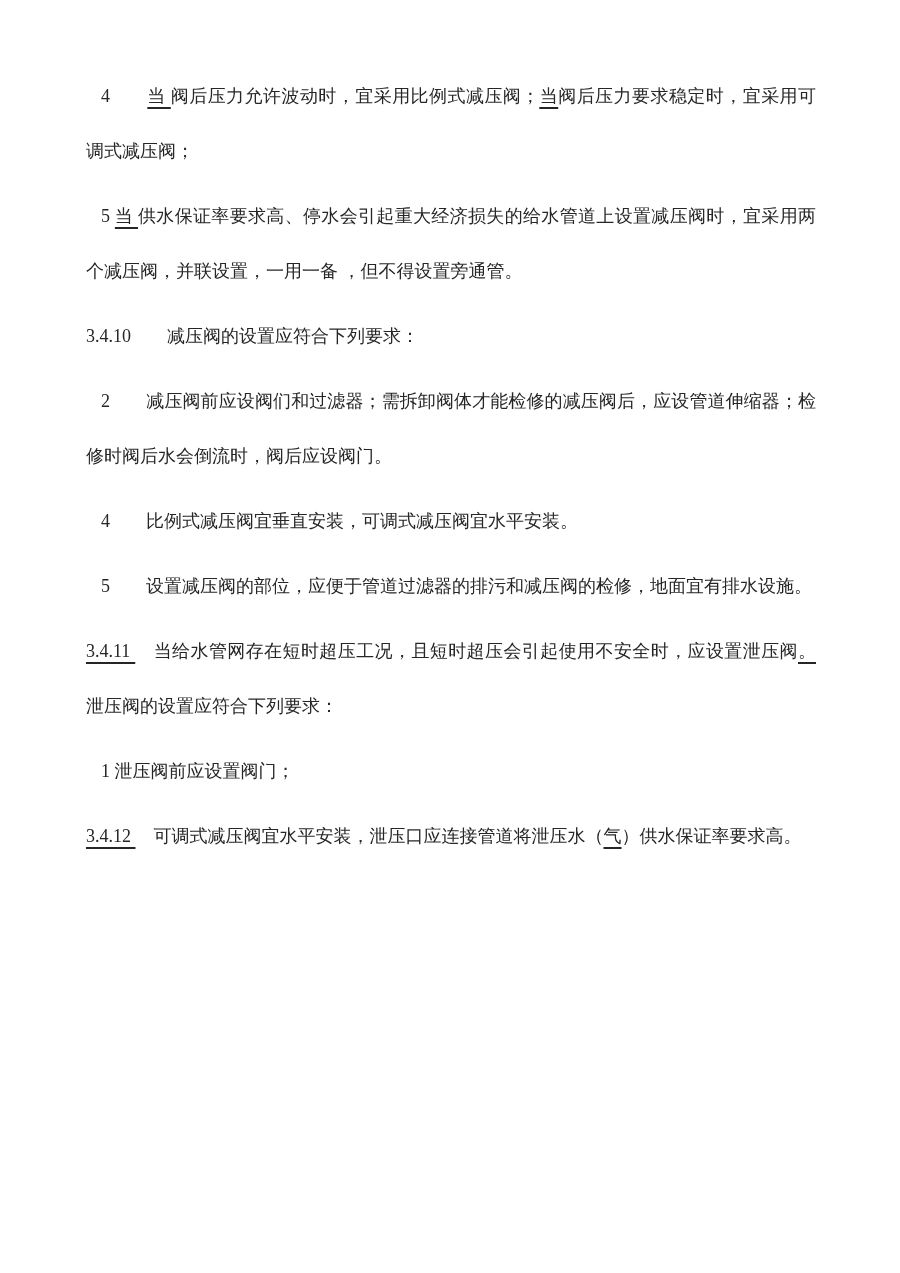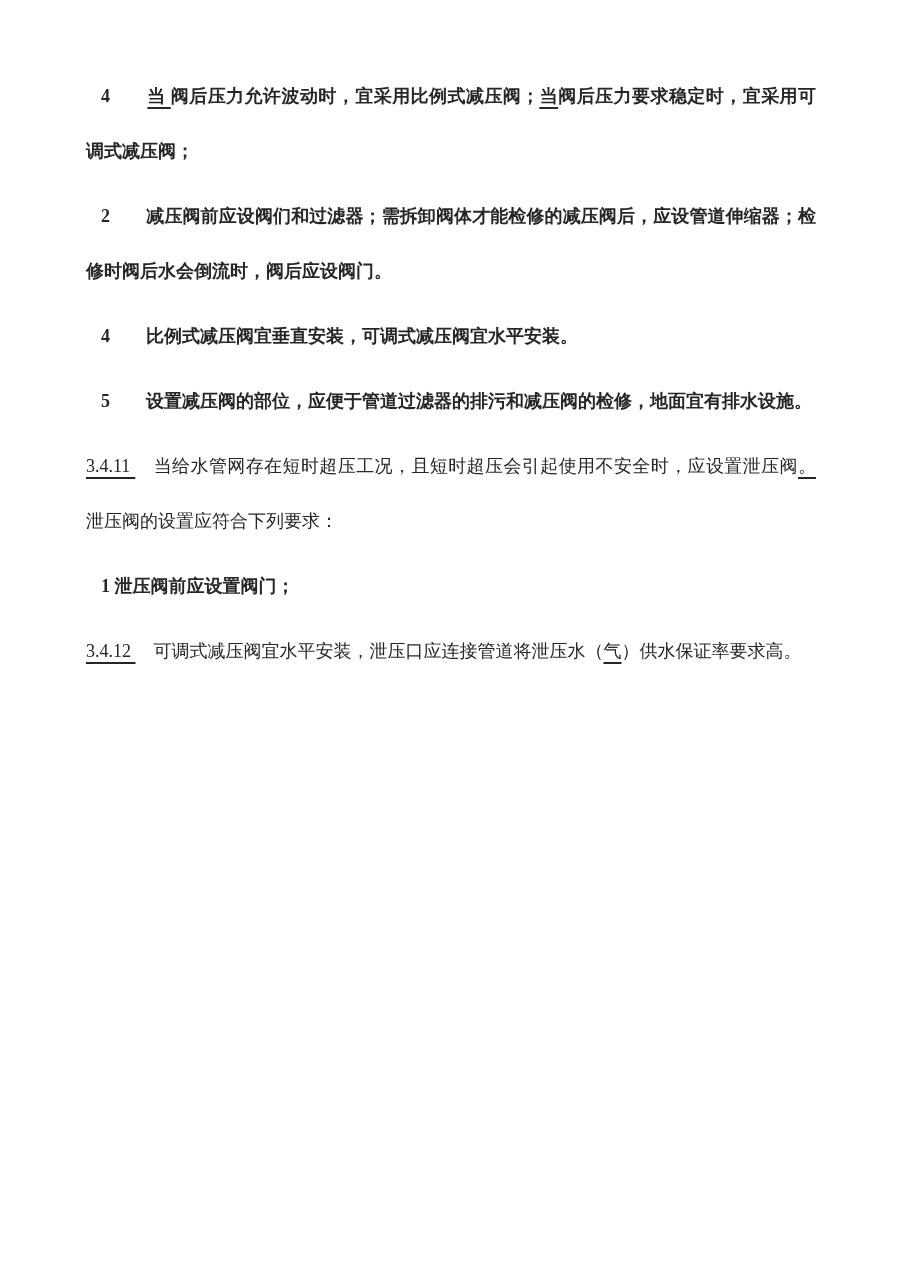--- a/index.html
+++ b/index.html
@@ -24,40 +24,41 @@
   }
   .para {
     margin: 0 0 10px 0;
     line-height: 55px;
     text-align: justify;
     white-space: pre-wrap;
     word-break: break-all;
   }
   .para.item {
     text-indent: 15px;
-    font-weight: bold;
   }
   .para.clause {
     text-indent: 0;
   }
   .run {
     text-decoration: none;
   }
   .run.u {
     text-decoration: underline;
     text-underline-offset: 5px;
     text-decoration-thickness: 1.6px;
   }
 </style>
 </head>
 <body>
 
 <div class="page" style="background: rgb(255, 255, 255);">
   <div class="doc" style="color: rgb(38, 38, 38);">
       <p class="para item"><span class="run">4　　</span><span class="run u">当 </span><span class="run">阀后压力允许波动时，宜采用比例式减压阀；</span><span class="run u">当</span><span class="run">阀后压力要求稳定时，宜采用可调式减压阀；</span></p>
+      <p class="para item"><span class="run">5 </span><span class="run u">当 </span><span class="run">供水保证率要求高、停水会引起重大经济损失的给水管道上设置减压阀时，宜采用两个减压阀，并联设置，一用一备 ，但不得设置旁通管。</span></p>
+      <p class="para clause"><span class="run">3.4.10　　减压阀的设置应符合下列要求：</span></p>
       <p class="para item"><span class="run">2　　减压阀前应设阀们和过滤器；需拆卸阀体才能检修的减压阀后，应设管道伸缩器；检修时阀后水会倒流时，阀后应设阀门。</span></p>
       <p class="para item"><span class="run">4　　比例式减压阀宜垂直安装，可调式减压阀宜水平安装。</span></p>
       <p class="para item"><span class="run">5　　设置减压阀的部位，应便于管道过滤器的排污和减压阀的检修，地面宜有排水设施。</span></p>
       <p class="para clause"><span class="run u">3.4.11 </span><span class="run">　当给水管网存在短时超压工况，且短时超压会引起使用不安全时，应设置泄压阀</span><span class="run u">。</span><span class="run">泄压阀的设置应符合下列要求：</span></p>
       <p class="para item"><span class="run">1 泄压阀前应设置阀门；</span></p>
       <p class="para clause"><span class="run u">3.4.12 </span><span class="run">　可调式减压阀宜水平安装，泄压口应连接管道将泄压水（</span><span class="run u">气</span><span class="run">）供水保证率要求高。</span></p>
     </div>
 </div>
 
 </body></html>

